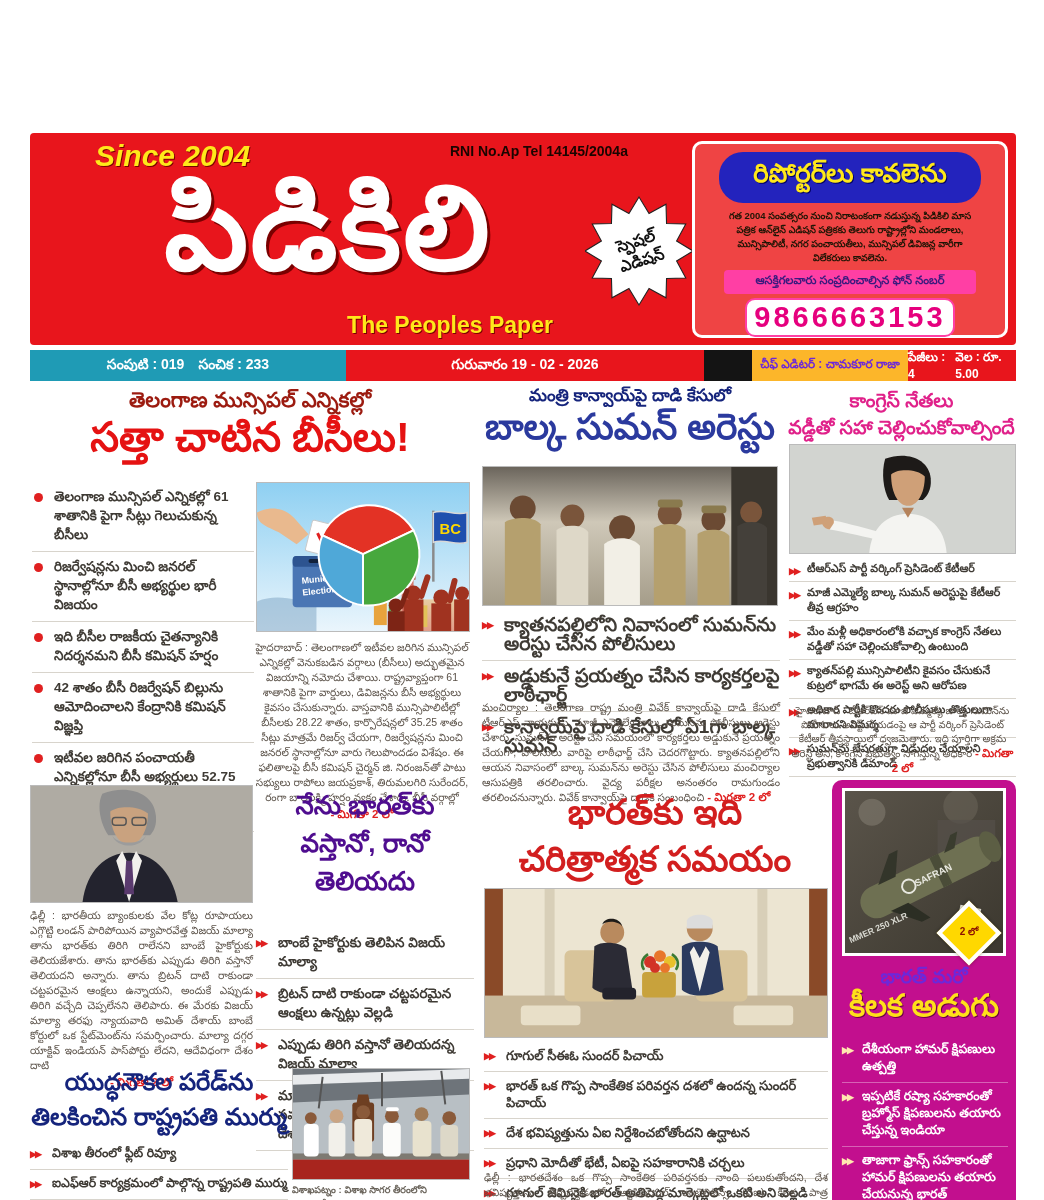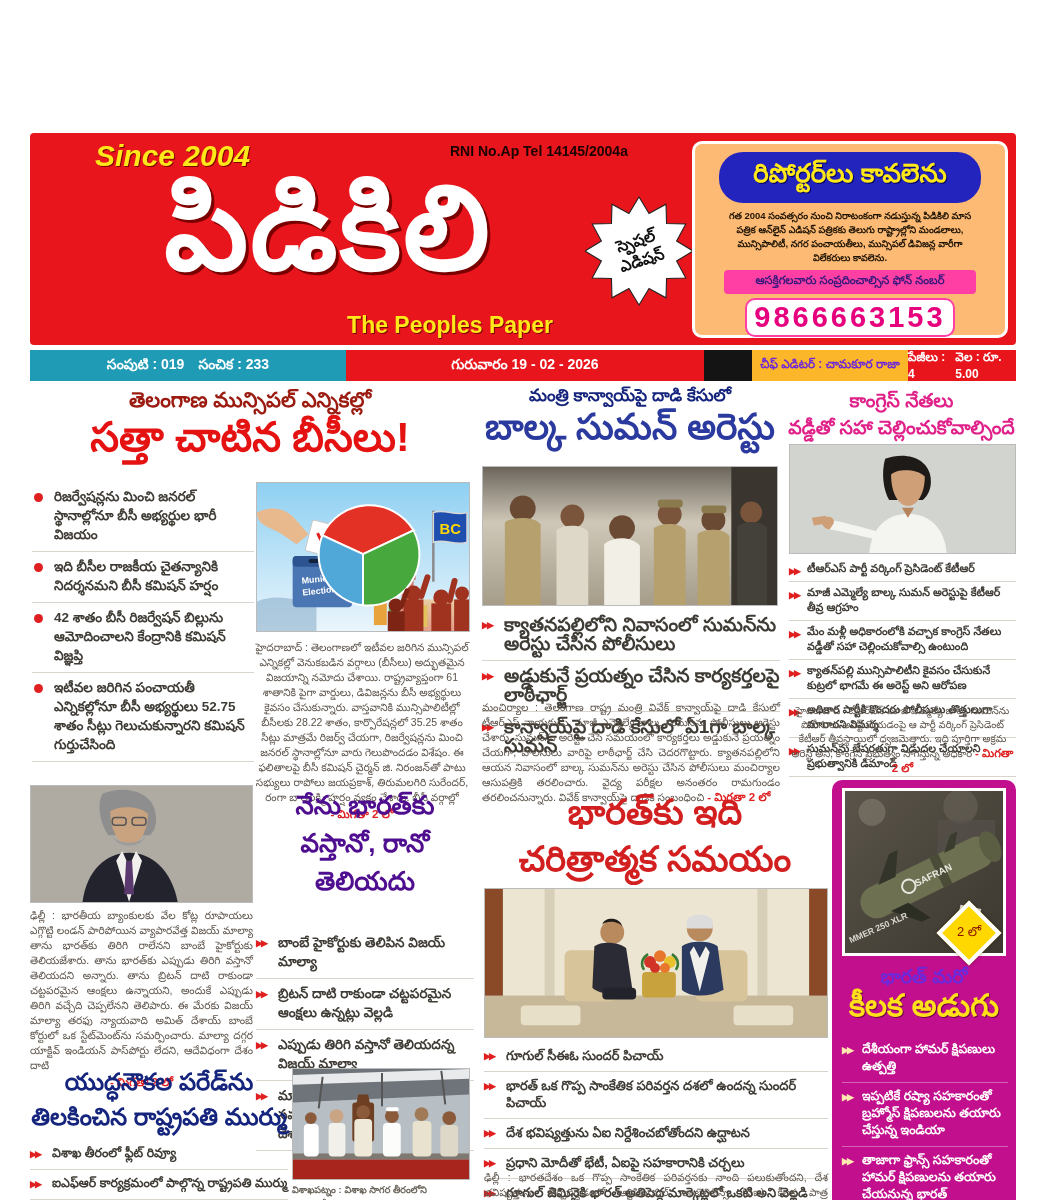--- a/index.html
+++ b/index.html
@@ -10,21 +10,21 @@
   
   .masthead { left:30px; top:133px; width:986px; height:212px; background:#e8151c; border-radius:4px; }
   .since { left:95px; top:139px; width:260px; color:#ffe81a; font-size:30px; font-weight:bold; font-style:italic; text-shadow:1px 1px 0 #7a0000; }
   .rni { left:450px; top:143px; width:280px; color:#1a0500; font-size:14px; font-weight:bold; }
   .paper-title { left:48px; top:148px; width:560px; height:190px; color:#ffffff; font-size:118px; font-weight:bold; line-height:160px; text-align:center; text-shadow:3px 3px 0 #7a0000; letter-spacing:2px; }
   .tagline { left:300px; top:312px; width:300px; color:#ffe81a; font-size:23px; font-weight:bold; text-align:center; text-shadow:1px 1px 0 #7a0000; }
   .starburst { left:585px; top:188px; width:108px; height:126px; }
   .star-label { left:585px; top:188px; width:108px; height:126px; display:flex; flex-direction:column; justify-content:center; align-items:center; transform:rotate(-18deg); color:#111; font-weight:bold; font-size:16px; line-height:20px; }
 
   
-  .adbox { left:692px; top:141px; width:316px; height:197px; background:#fdba74; border:3px solid #ffffff; border-radius:10px; padding:8px 24px; display:flex; flex-direction:column; align-items:center; }
+  .adbox { left:692px; top:141px; width:316px; height:197px; background:#ef4444; border:3px solid #ffffff; border-radius:10px; padding:8px 24px; display:flex; flex-direction:column; align-items:center; }
   .ad-title { width:100%; background:#2323bd; border-radius:24px; color:#ffe81a; font-size:26px; font-weight:bold; text-align:center; padding:6px 0 8px; text-shadow:1px 1px 0 #000060; }
   .ad-body { margin-top:6px; color:#201505; font-size:9.5px; line-height:14px; text-align:center; font-weight:bold; }
   .ad-contact { margin-top:5px; width:96%; background:#ff3fa4; border-radius:4px; color:#3a1a7e; font-size:11.5px; font-weight:bold; text-align:center; padding:4px 0; }
   .ad-phone { margin-top:4px; width:80%; background:#ffffff; border:2px solid #ff3fa4; border-radius:10px; color:#e6007e; font-size:29px; font-weight:bold; text-align:center; letter-spacing:3px; padding:1px 0; }
 
   
   .seg { top:350px; height:31px; color:#fff; font-size:14px; font-weight:bold; display:flex; align-items:center; justify-content:center; gap:14px; }
   .seg-volume { left:30px;  width:316px; background:#1f9bb5; }
   .seg-date   { left:346px; width:358px; background:#e8151c; }
   .seg-black  { left:704px; width:48px;  background:#141414; }
@@ -75,21 +75,21 @@
   .bc-img { left:256px; top:482px; width:214px; height:150px; }
   .su-img { left:482px; top:466px; width:296px; height:140px; }
   .ktr-img { left:789px; top:444px; width:227px; height:110px; }
   .ma-img { left:30px; top:785px; width:223px; height:118px; }
   .pi-img { left:484px; top:888px; width:344px; height:150px; }
   .mu-img { left:292px; top:1068px; width:178px; height:112px; }
 
   .ham-panel { left:832px; top:780px; width:184px; height:420px; background:#c20f8e; border-radius:10px 10px 0 0; }
   .ham-img { left:842px; top:788px; width:164px; height:168px; border:3px solid #ffffff; }
   .ham-badge { left:946px; top:910px; width:46px; height:46px; background:#ffd800; border:4px solid #ffffff; transform:rotate(45deg); box-shadow:0 0 4px rgba(0,0,0,.4); }
-  .ham-badge-text { left:946px; top:910px; width:46px; height:46px; display:flex; align-items:center; justify-content:center; color:#8b0f00; font-weight:normal; font-size:13px; }
+  .ham-badge-text { left:946px; top:910px; width:46px; height:46px; display:flex; align-items:center; justify-content:center; color:#8b0f00; font-weight:bold; font-size:10px; }
   .ham-t1 { left:832px; top:966px; width:184px; text-align:center; color:#6d28d9; font-size:19px; font-weight:bold; }
   .ham-t2 { left:832px; top:988px; width:184px; text-align:center; color:#ffe01a; font-size:31px; font-weight:bold; text-shadow:1px 1px 0 #6b0046; }
 </style>
 </head>
 <body>
 
 <div class="page">
 
   <div class="abs masthead"></div>
   <div class="abs since">Since 2004</div>
@@ -123,20 +123,21 @@
     <span>చీఫ్ ఎడిటర్ : చామకూర రాజా</span>
   </div>
   <div class="abs seg seg-pages">
     <span>పేజీలు : 4</span>
     <span>వెల : రూ. 5.00</span>
   </div>
 
   <div class="abs kicker bc-kicker">తెలంగాణ మున్సిపల్ ఎన్నికల్లో</div>
   <div class="abs hl bc-hl">సత్తా చాటిన బీసీలు!</div>
   <ul class="abs dots bc-bullets">
+    <li>తెలంగాణ మున్సిపల్ ఎన్నికల్లో 61 శాతానికి పైగా సీట్లు గెలుచుకున్న బీసీలు</li>
     <li>రిజర్వేషన్లను మించి జనరల్ స్థానాల్లోనూ బీసీ అభ్యర్థుల భారీ విజయం</li>
     <li>ఇది బీసీల రాజకీయ చైతన్యానికి నిదర్శనమని బీసీ కమిషన్ హర్షం</li>
     <li>42 శాతం బీసీ రిజర్వేషన్ బిల్లును ఆమోదించాలని కేంద్రానికి కమిషన్ విజ్ఞప్తి</li>
     <li>ఇటీవల జరిగిన పంచాయతీ ఎన్నికల్లోనూ బీసీ అభ్యర్థులు 52.75 శాతం సీట్లు గెలుచుకున్నారని కమిషన్ గుర్తుచేసింది</li>
   </ul>
   <div class="abs photo bc-img">
     <svg viewBox="0 0 214 150" preserveAspectRatio="none">
       <defs>
         <linearGradient id="sky" x1="0" y1="0" x2="0" y2="1">
           <stop offset="0" stop-color="#8fd0f2"></stop>

